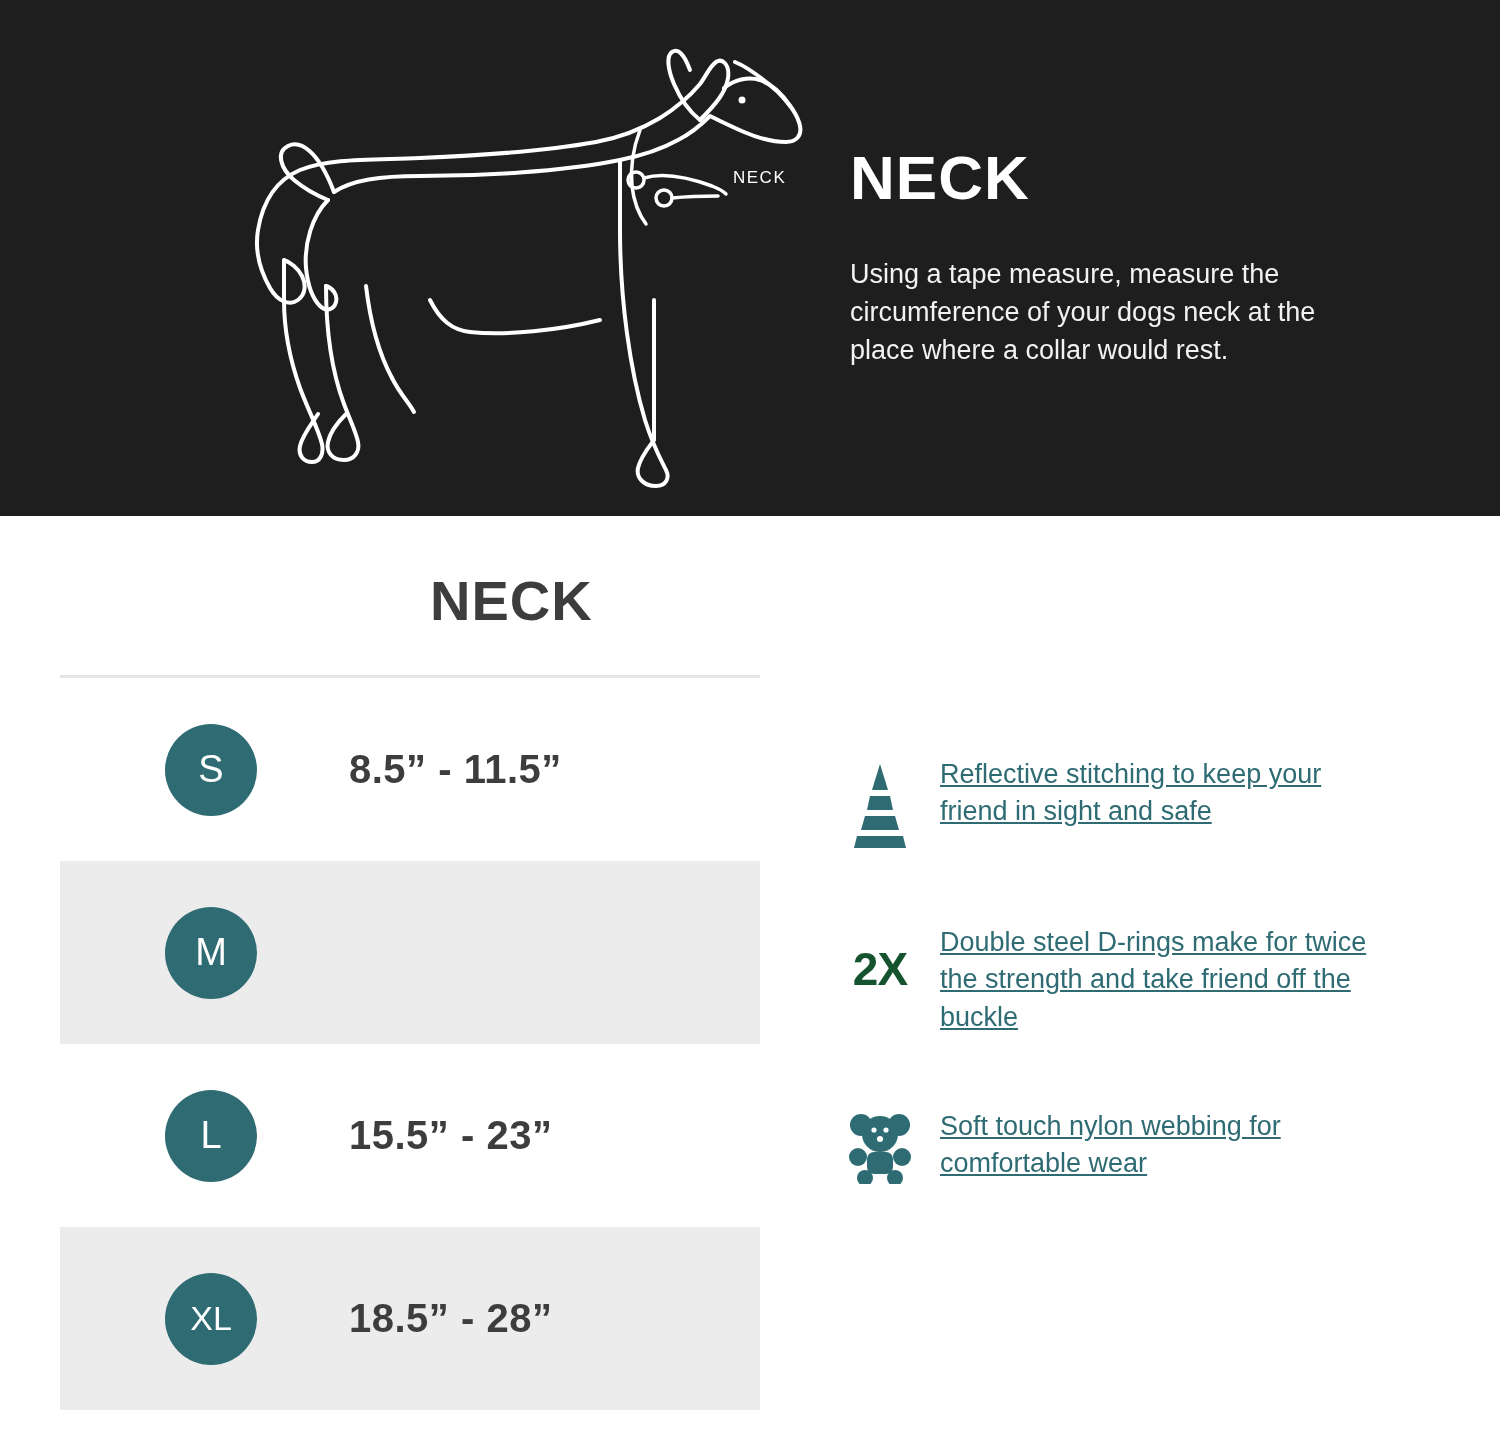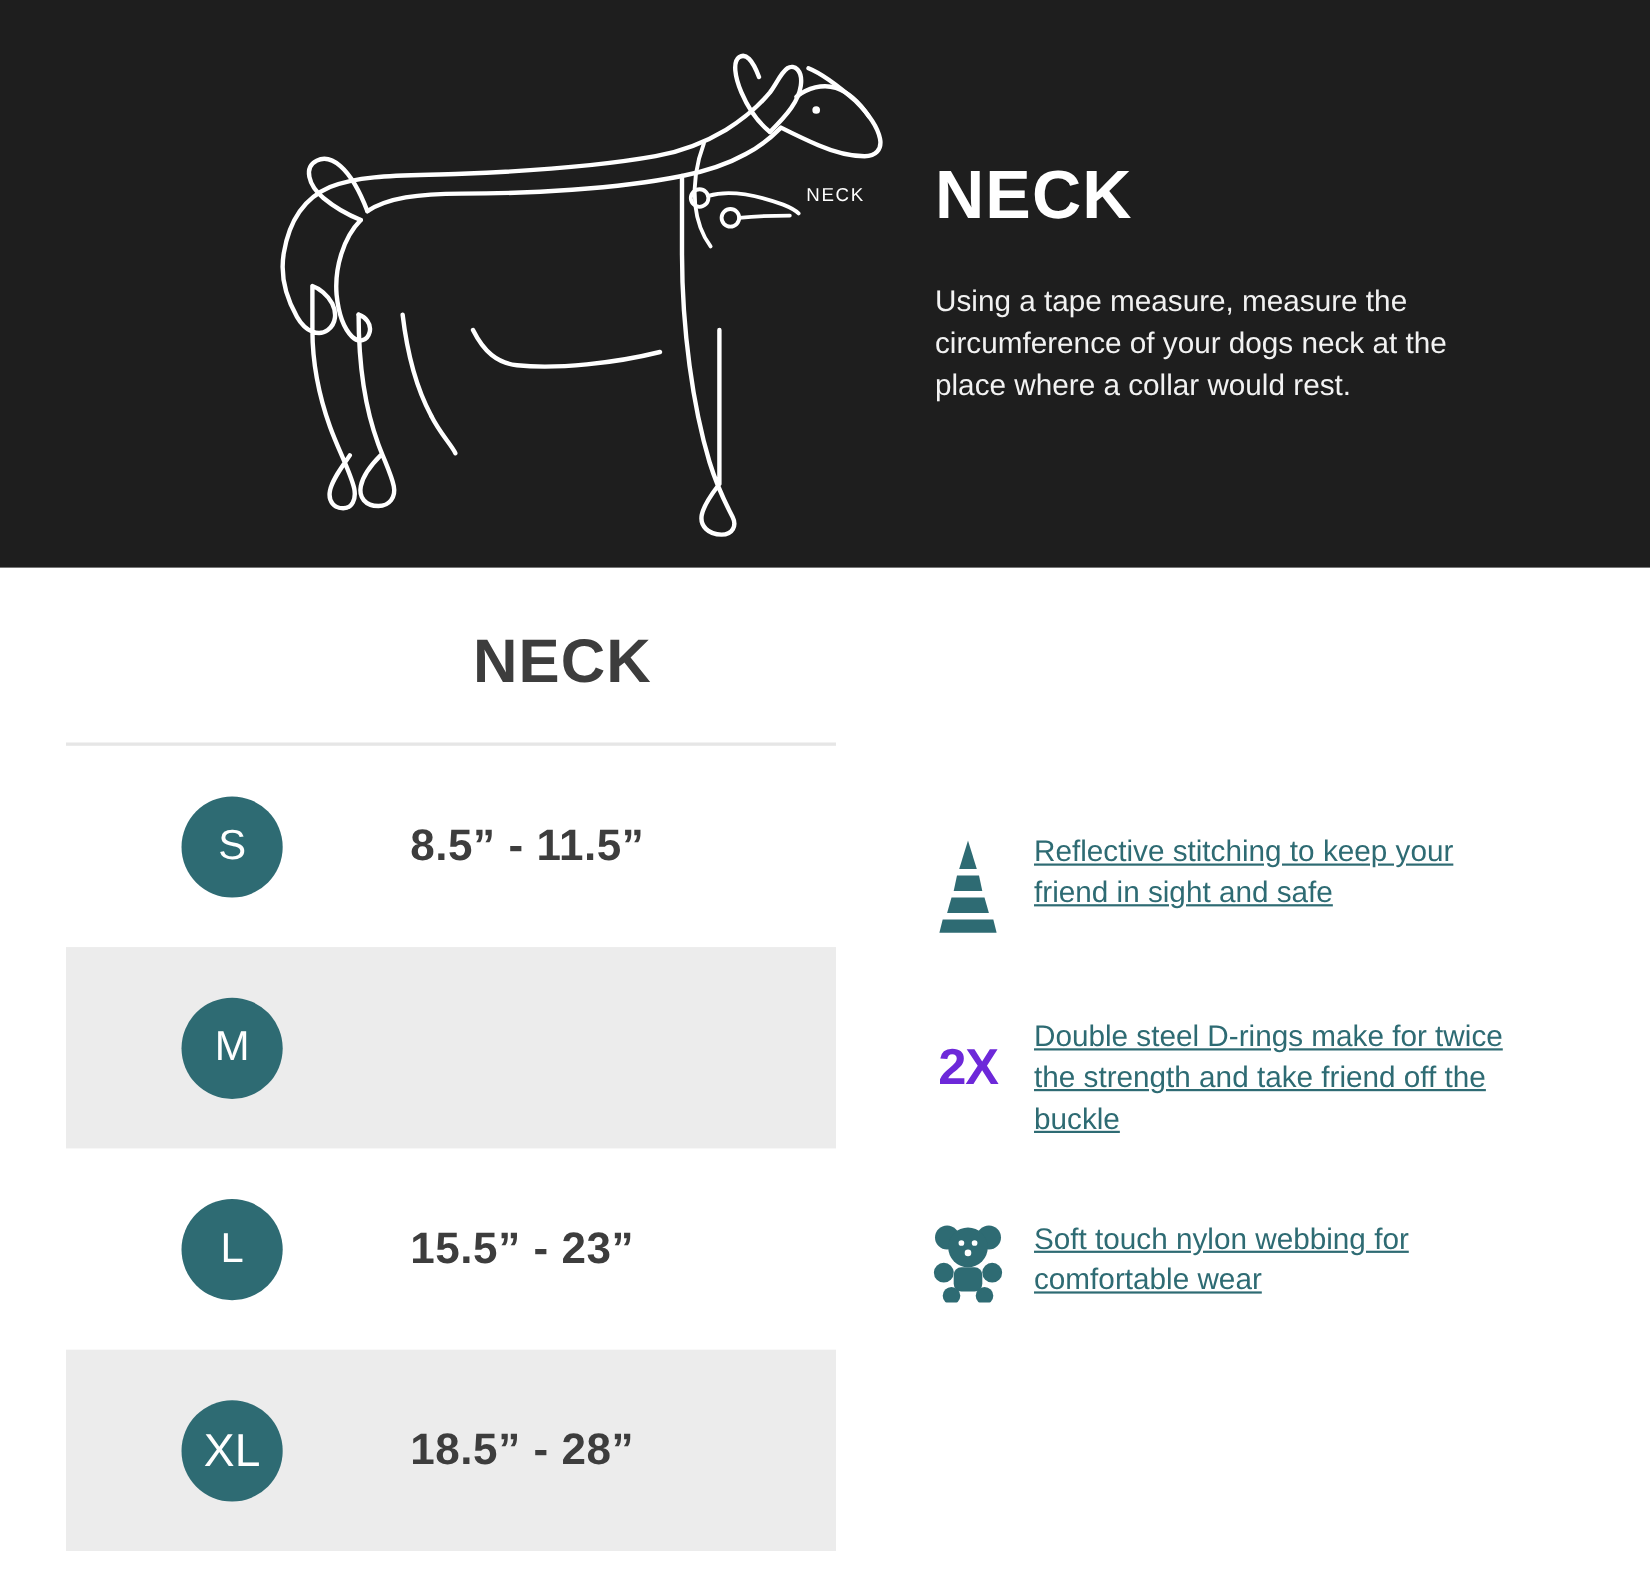--- a/index.html
+++ b/index.html
@@ -96,23 +96,23 @@
     border-radius: 50%;
     background: #2e6b73;
     color: #ffffff;
     display: flex;
     align-items: center;
     justify-content: center;
     font-size: 38px;
     font-weight: 400;
     flex: none;
   }
-  .badge.small-text { font-size: 42px; }
+  .badge.small-text { font-size: 34px; }
   .range {
-    margin-left: 116px;
+    margin-left: 92px;
     font-size: 40px;
     font-weight: bold;
     color: #3d3d3d;
     letter-spacing: 0.5px;
     white-space: nowrap;
   }
 
   
   .features-col {
     width: 710px;
@@ -135,21 +135,21 @@
   .feature-text {
     font-size: 27px;
     line-height: 1.38;
     color: #2e6b73;
     max-width: 440px;
     text-decoration: underline;
   }
   .icon-2x {
     font-size: 46px;
     font-weight: bold;
-    color: #6d28d9;
+    color: #14532d;
     letter-spacing: -1px;
     line-height: 1;
     padding-top: 18px;
   }
 </style>
 </head>
 <body>
 
 <div class="hero">
 

